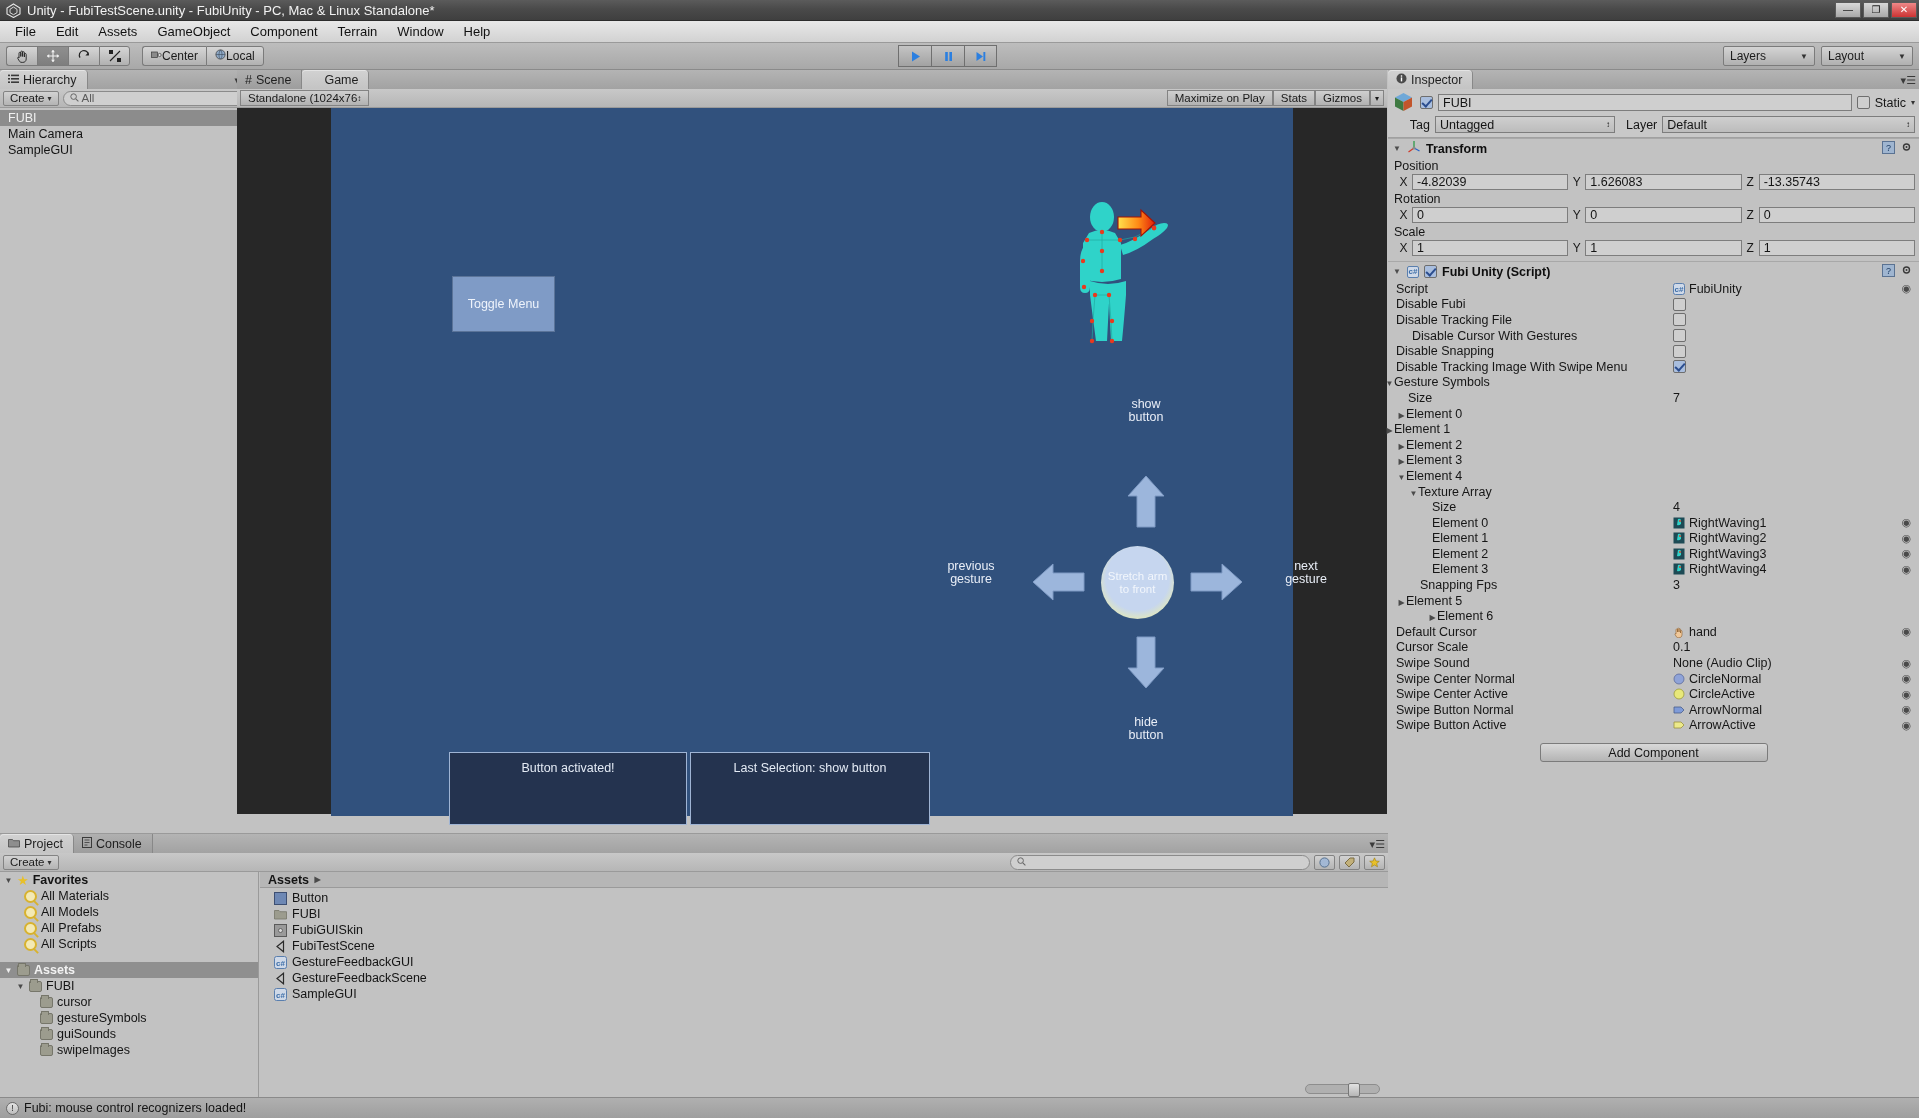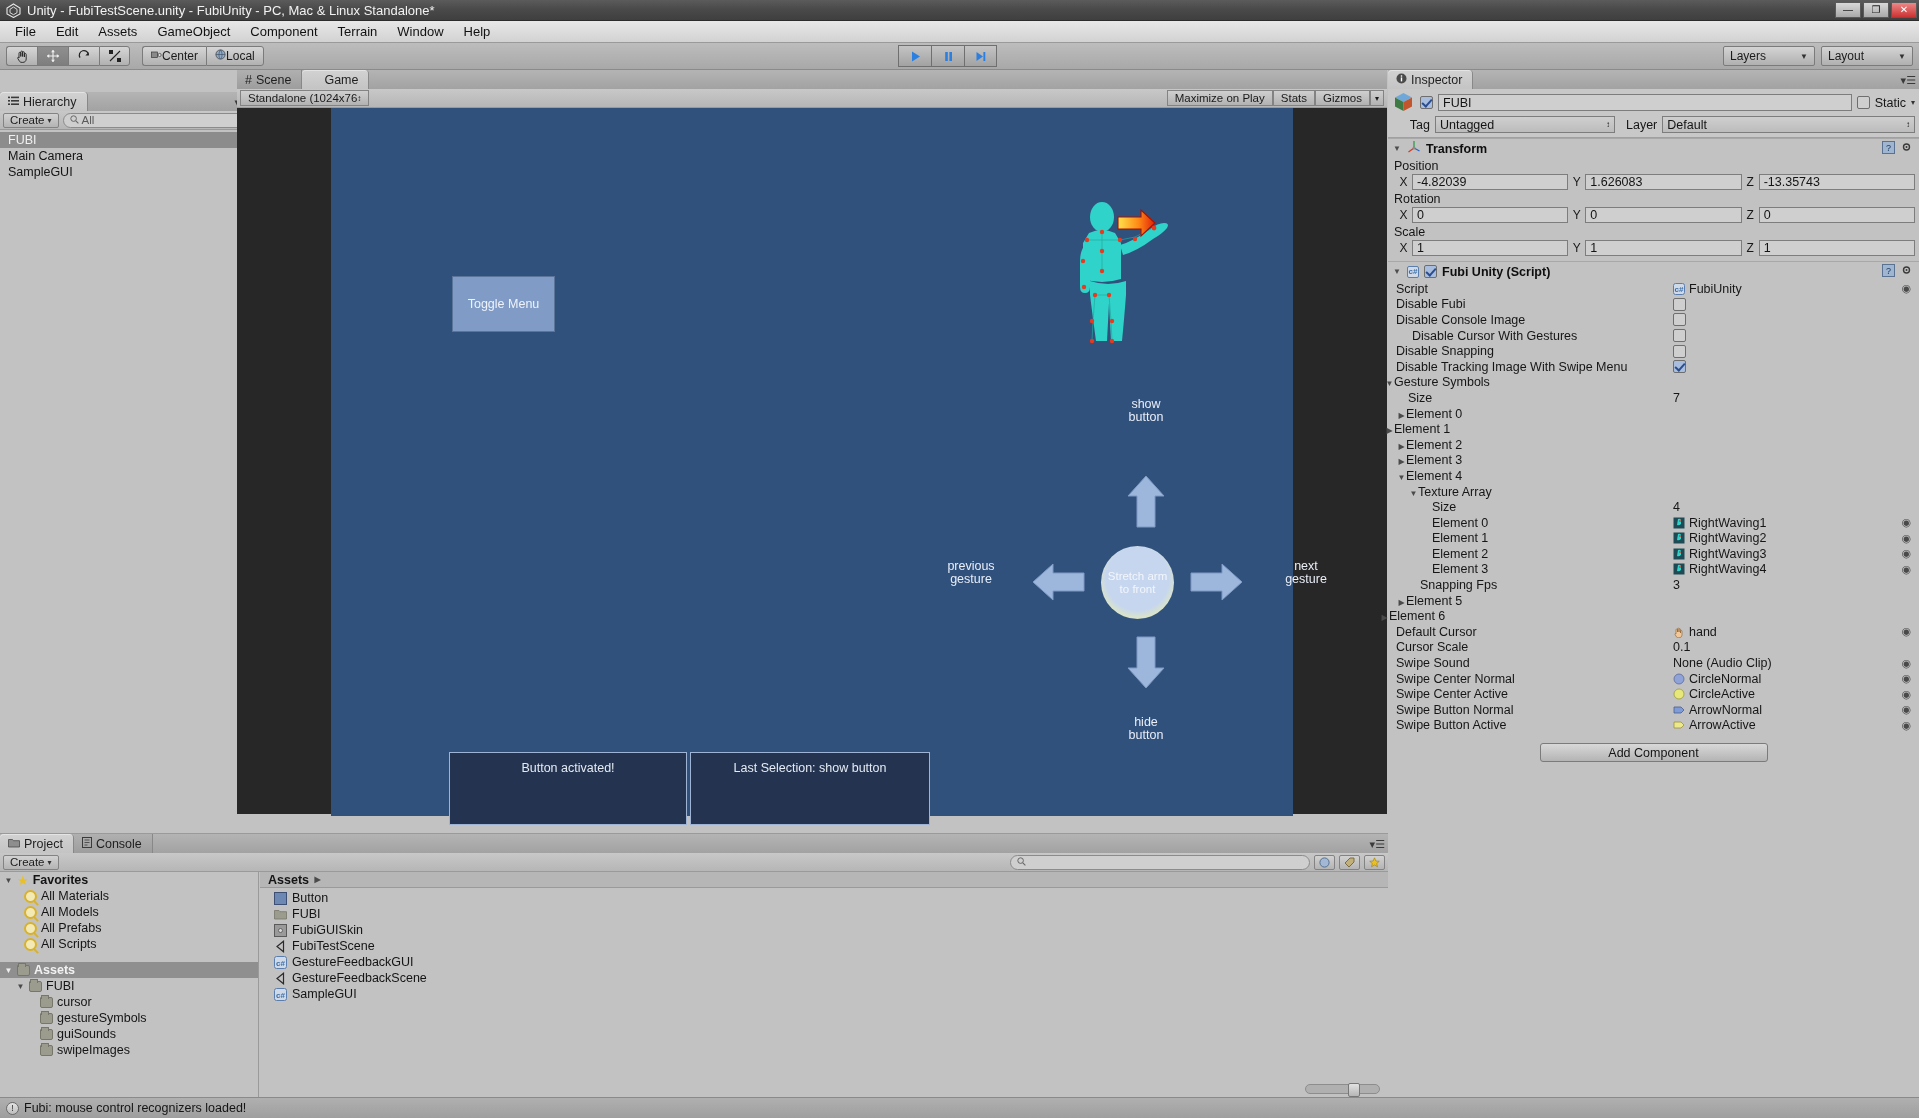--- a/index.html
+++ b/index.html
@@ -117,21 +117,21 @@
     display:flex;align-items:center;gap:3px;
   }
   .searchfield{
     height:15px;flex:1;background:#cfcfcf;border:1px solid #8b8b8b;
     border-radius:8px;display:flex;align-items:center;padding:0 6px;gap:3px;
     font-size:11.5px;color:#5a5a5a;
   }
 
   
   #hierarchy { left:0; top:70px; width:254px; height:763px; background:#c2c2c2;
-               border-right:1px solid #9a9a9a;margin-top:22px; }
+               border-right:1px solid #9a9a9a; }
   .hrow{ height:16px;display:flex;align-items:center;padding-left:8px;
          font-size:12.5px;color:#141414; }
   .hrow.sel{ background:#8c8c8c; color:#f0f0f0; }
 
   
   #sceneview{ left:237px; top:70px; width:1150px; height:763px; }
   #gamecanvas{
     position:absolute;left:0;top:19px;width:1150px;height:725px;background:#272727;
   }
   #gameinner{
@@ -729,21 +729,21 @@
           <span>FubiUnity</span>
         </span>
       </div>
       <div class="proprow">
         <span class="propname" style="padding-left: 8px;"><span>Disable Fubi</span></span>
         <span class="propval">
           <span class="cbx"></span>
         </span>
       </div>
       <div class="proprow">
-        <span class="propname" style="padding-left: 8px;"><span>Disable Console Image</span></span>
+        <span class="propname" style="padding-left: 8px;"><span>Disable Tracking File</span></span>
         <span class="propval">
           <span class="cbx"></span>
         </span>
       </div>
       <div class="proprow">
         <span class="propname" style="padding-left: 24px;"><span>Disable Cursor With Gestures</span></span>
         <span class="propval">
           <span class="cbx"></span>
         </span>
       </div>
@@ -859,21 +859,21 @@
         <span class="propname" style="padding-left: 32px;"><span>Snapping Fps</span></span>
         <span class="propval">
           <span>3</span>
         </span>
       </div>
       <div class="proprow">
         <span class="propname" style="padding-left: 20px;"><span class="tri" style="display: inline-block; margin-left: -11px;">▶</span><span>Element 5</span></span>
         <span class="propval"></span>
       </div>
       <div class="proprow">
-        <span class="propname" style="padding-left: 3px;"><span class="tri" style="display: inline-block; margin-left: -11px;">▶</span><span>Element 6</span></span>
+        <span class="propname" style="padding-left: 3px; margin-left: 48px;"><span class="tri" style="display: inline-block; margin-left: -11px;">▶</span><span>Element 6</span></span>
         <span class="propval"></span>
       </div>
       <div class="proprow">
         <span class="propname" style="padding-left: 8px;"><span>Default Cursor</span></span>
         <span class="propdot">◉</span>
         <span class="propval">
           <span style="display: inline-flex;">
             <svg width="12" height="12" viewBox="0 0 12 12">
               <path d="M3 8V3.6a.8.8 0 011.5 0V6V2.6a.8.8 0 011.5 0V6V3.2a.8.8 0 011.5 0V7V5a.8.8 0 011.5 0v3.8c0 1.7-1.2 2.9-2.9 2.9h-.6c-1.4 0-2-.6-2.5-1.6L2 8.4c-.3-.6.5-1.1 1-.4z" fill="#f0c89a" stroke="#8a5a2a" stroke-width="0.6"></path>
             </svg>

